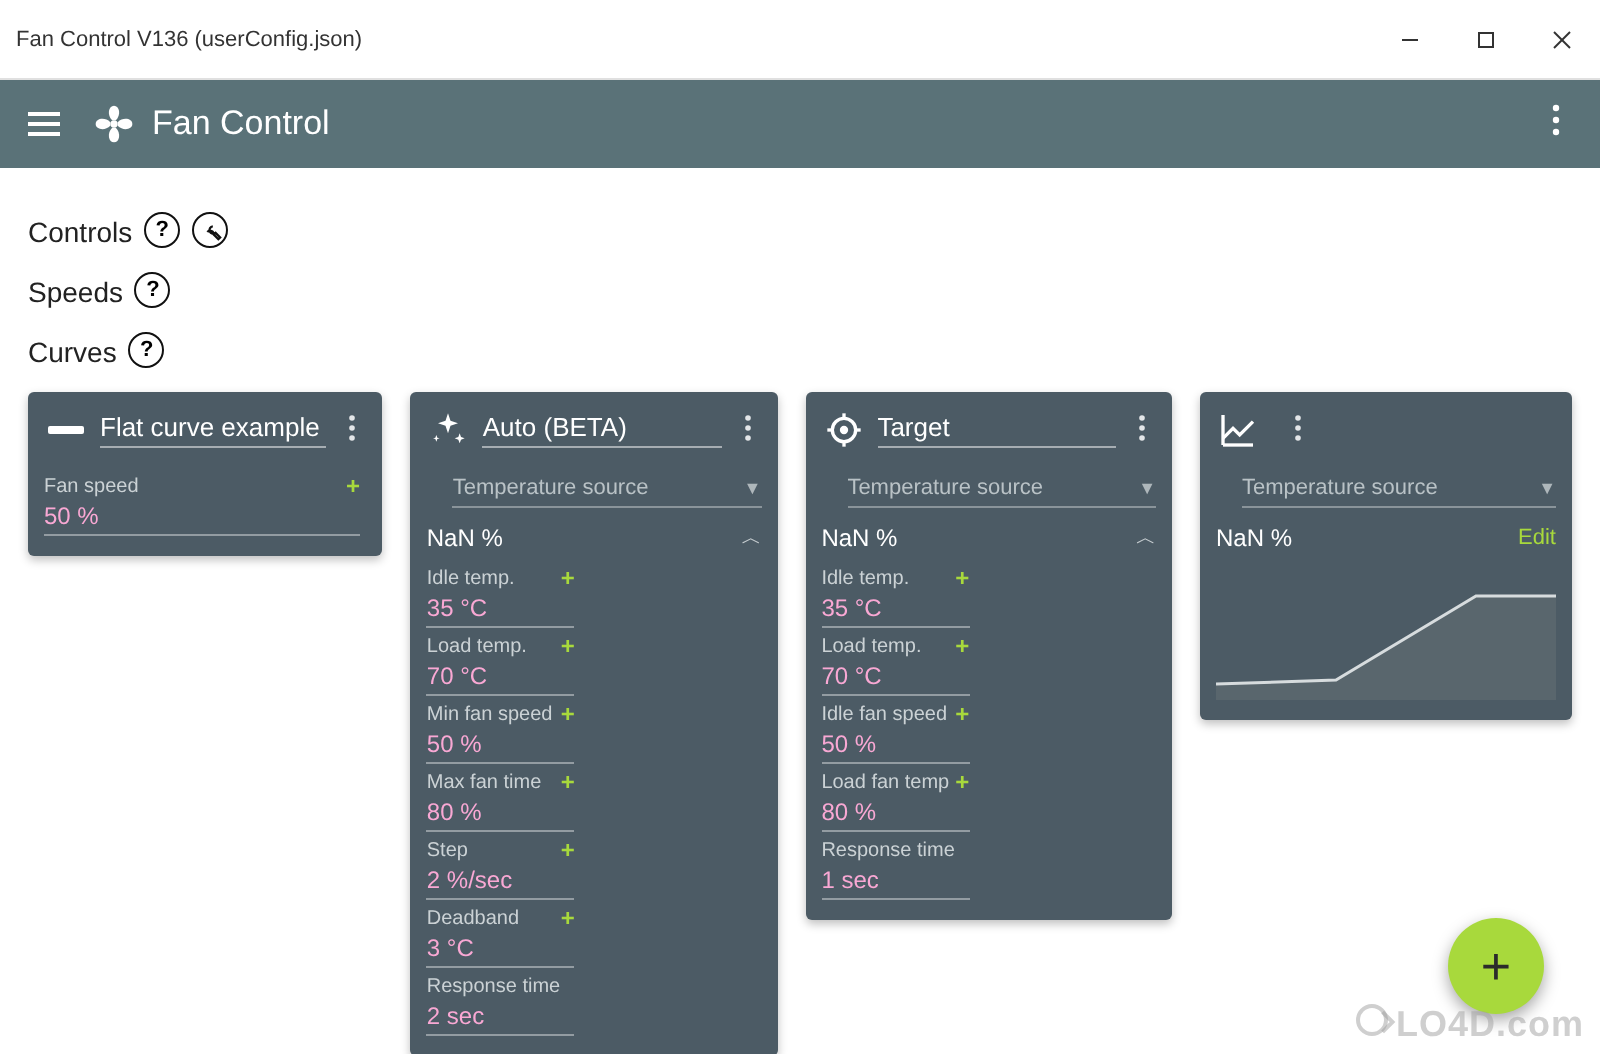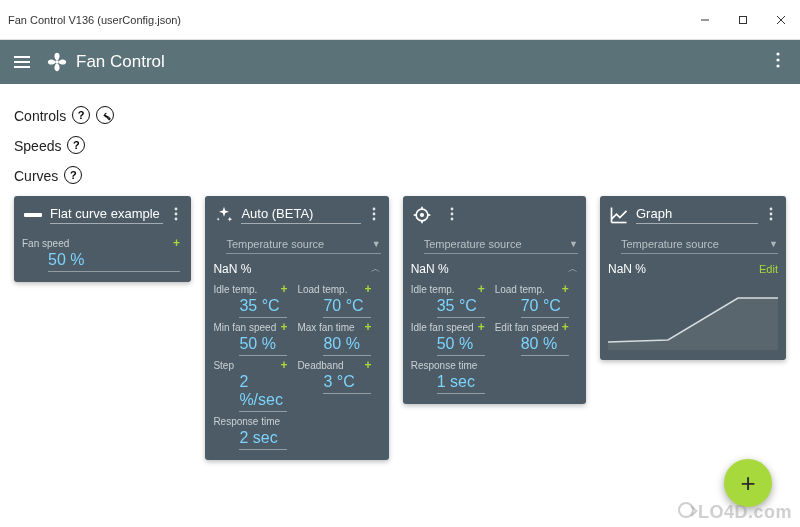--- a/index.html
+++ b/index.html
@@ -32,26 +32,26 @@
   .card .head .icon-box { width: 22px; height: 22px; display: flex; align-items: center; justify-content: center; margin-right: 6px; }
   .card .head .title { flex: 1; color: #fff; font-size: 13px; padding-bottom: 2px; border-bottom: 1px solid rgba(255,255,255,0.5); }
   .card .head .kebab { width: 14px; text-align: center; color: #e3e6e8; margin-left: 6px; }
 
   .card .body { padding: 2px 8px 10px 8px; }
   .selbox { font-size: 11px; color: #b9c2c6; border-bottom: 1px solid rgba(255,255,255,0.35); padding: 4px 0 3px 0; display: flex; justify-content: space-between; align-items: center; margin-left: 13px; }
   .selbox .arrow { font-size: 9px; color: #aeb7bb; }
   .expander { display: flex; justify-content: space-between; align-items: center; padding: 8px 0 4px 0; font-size: 12px; color: #fff; }
   .expander .chev { color: #c6cdd0; font-size: 10px; }
 
-  .fields { display: flex; flex-wrap: wrap; gap: 0 10px; }
+  .fields { display: flex; flex-wrap: wrap; gap: 0 10px; flex-direction: column; }
   .field { width: 74px; padding-top: 4px; }
   .fieldw { width: 158px; padding-top: 4px; }
   .field .lbl, .fieldw .lbl { display: flex; justify-content: space-between; font-size: 10px; color: #cbd2d5; }
   .field .lbl .plus, .fieldw .lbl .plus { color: #a8d93c; font-weight: bold; font-size: 12px; line-height: 10px; }
-  .field .val, .fieldw .val { font-size: 16px; color: #7dd3fc; border-bottom: 1px solid rgba(255,255,255,0.4); padding: 2px 0; margin-left: 26px; }
+  .field .val, .fieldw .val { font-size: 12px; color: #f9a8d4; border-bottom: 1px solid rgba(255,255,255,0.4); padding: 2px 0; }
 
   .edit-link { color: #a8d93c; font-size: 11px; }
 
   
   .graph-area { position: relative; width: 170px; height: 66px; margin-top: 4px; }
   .graph-area svg { width: 100%; height: 100%; }
 
   
   .fab { position: absolute; right: 28px; bottom: 20px; width: 48px; height: 48px; border-radius: 50%; background: #a8d93c; box-shadow: 0 3px 8px rgba(0,0,0,0.35); display: flex; align-items: center; justify-content: center; }
   .fab .plus { font-size: 26px; color: #2b2b2b; font-weight: 400; line-height: 1; }
@@ -243,20 +243,21 @@
       <span class="icon-box">
         <svg width="20" height="20" viewBox="0 0 24 24" fill="none" stroke="#fff" stroke-width="2">
             <circle cx="12" cy="12" r="7"></circle>
             <circle cx="12" cy="12" r="1.5" fill="#fff"></circle>
             <line x1="12" y1="2" x2="12" y2="6"></line>
             <line x1="12" y1="18" x2="12" y2="22"></line>
             <line x1="2" y1="12" x2="6" y2="12"></line>
             <line x1="18" y1="12" x2="22" y2="12"></line>
           </svg>
       </span>
+      <span class="title">Target</span>
       <span class="kebab"><svg width="4" height="14" viewBox="0 0 4 14">
             <circle cx="2" cy="2" r="1.4" fill="#e3e6e8"></circle>
             <circle cx="2" cy="7" r="1.4" fill="#e3e6e8"></circle>
             <circle cx="2" cy="12" r="1.4" fill="#e3e6e8"></circle>
           </svg></span>
     </div>
     <div class="body">
       <div class="selbox">
         <span>Temperature source</span>
           <span class="arrow">▼</span>
@@ -282,21 +283,21 @@
           </div>
         <div class="field">
             <div class="lbl">
               <span>Idle fan speed</span>
               <span class="plus">+</span>
             </div>
             <div class="val">50 %</div>
           </div>
         <div class="field">
             <div class="lbl">
-              <span>Edit fan speed</span>
+              <span>Load fan temp</span>
               <span class="plus">+</span>
             </div>
             <div class="val">80 %</div>
           </div>
         <div class="field">
             <div class="lbl">
               <span>Response time</span>
             </div>
             <div class="val">1 sec</div>
           </div>
@@ -306,21 +307,20 @@
 
   <div class="card" style="width:186px">
     <div class="head">
       <span class="icon-box">
         <svg width="20" height="20" viewBox="0 0 24 24" fill="none" stroke="#fff" stroke-width="2">
             <polyline points="3,17 9,11 13,15 21,7"></polyline>
             <line x1="3" y1="21" x2="3" y2="3"></line>
             <line x1="3" y1="21" x2="21" y2="21"></line>
           </svg>
       </span>
-      <span class="title">Graph</span>
       <span class="kebab"><svg width="4" height="14" viewBox="0 0 4 14">
             <circle cx="2" cy="2" r="1.4" fill="#e3e6e8"></circle>
             <circle cx="2" cy="7" r="1.4" fill="#e3e6e8"></circle>
             <circle cx="2" cy="12" r="1.4" fill="#e3e6e8"></circle>
           </svg></span>
     </div>
     <div class="body">
       <div class="selbox">
         <span>Temperature source</span>
           <span class="arrow">▼</span>

